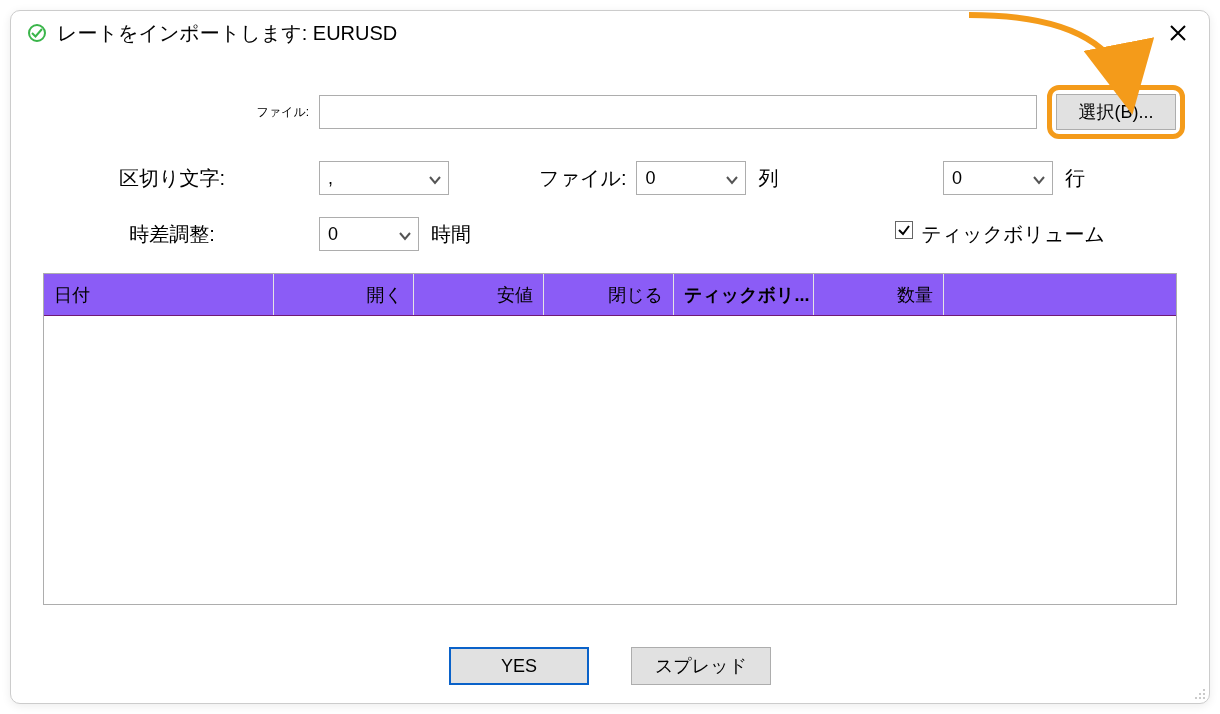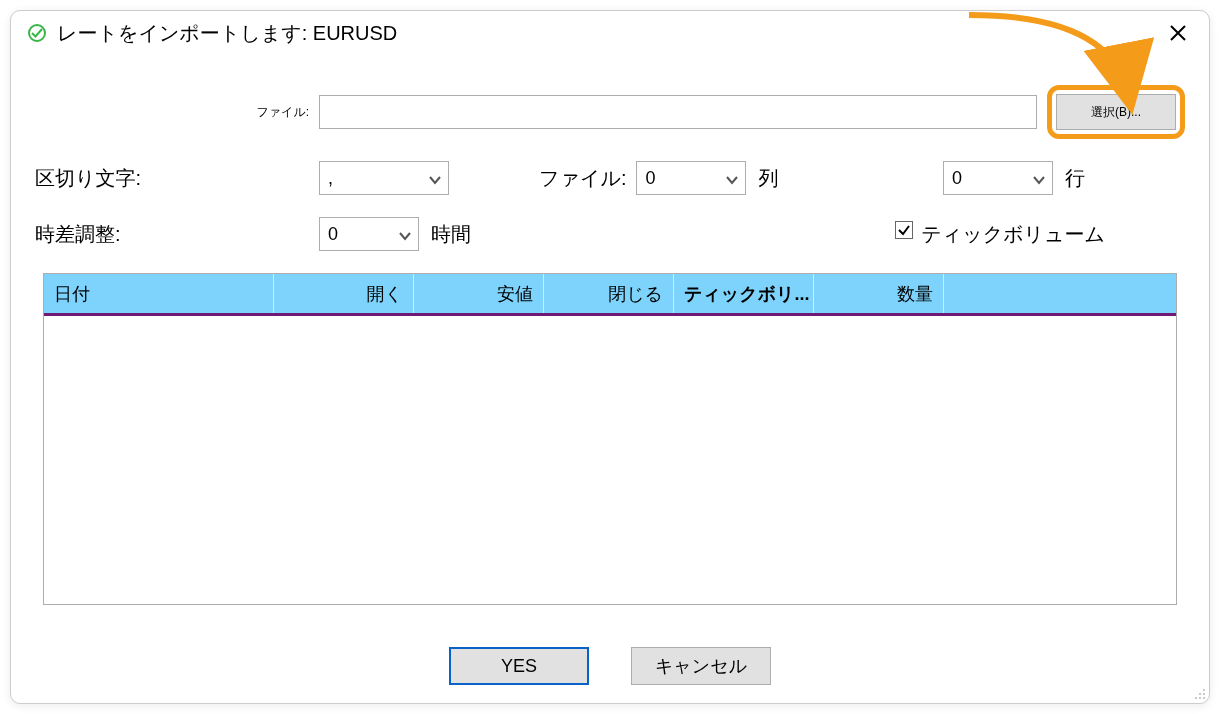--- a/index.html
+++ b/index.html
@@ -67,34 +67,34 @@
     margin-left: 10px;
     border: 5px solid #f49b1a;
     border-radius: 12px;
     padding: 4px;
   }
   .browse-btn {
     height: 36px;
     min-width: 120px;
     background: #e1e1e1;
     border: 1px solid #adadad;
-    font-size: 12px;
+    font-size: 18px;
     padding: 0 14px;
     cursor: pointer;
   }
 
   .row2, .row3 {
     display: flex;
     align-items: center;
     margin-bottom: 22px;
     font-size: 20px;
   }
   .row2 .lbl, .row3 .lbl {
     width: 284px;
-    text-align: left;
+    text-align: center;
     padding-right: 10px;
   }
   .combo {
     position: relative;
     height: 34px;
     background: #fff;
     border: 1px solid #adadad;
     display: inline-flex;
     align-items: center;
     padding: 0 28px 0 8px;
@@ -126,22 +126,22 @@
     margin: 20px 8px 0 8px;
     border: 1px solid #adadad;
     height: 332px;
     background: #fff;
     display: flex;
     flex-direction: column;
   }
   .thead {
     display: flex;
     height: 42px;
-    background: #7dd3fc;
-    border-bottom: 3px solid #701a75;
+    background: #8b5cf6;
+    border-bottom: 1px solid #701a75;
     font-size: 18px;
     align-items: stretch;
   }
   .th {
     display: flex; align-items: center;
     padding: 0 10px;
     border-right: 1px solid #e4e4e4;
     white-space: nowrap;
     overflow: hidden;
   }
@@ -291,21 +291,21 @@
           <div class="th left" style="width: 140px; font-weight: bold;">ティックボリ...</div>
           <div class="th right" style="width: 130px;">数量</div>
         </div>
       <div class="tbody"></div>
     </div>
 
   </div>
 
   <div class="footer">
     <button class="btn primary">YES</button>
-    <button class="btn">キャンセル</button>
+    <button class="btn">スプレッド</button>
   </div>
 
   <div class="grip">
     <svg width="14" height="14" viewBox="0 0 14 14">
       <circle cx="12" cy="4" r="1" fill="#b8b8b8"></circle>
       <circle cx="8" cy="8" r="1" fill="#b8b8b8"></circle>
       <circle cx="12" cy="8" r="1" fill="#b8b8b8"></circle>
       <circle cx="4" cy="12" r="1" fill="#b8b8b8"></circle>
       <circle cx="8" cy="12" r="1" fill="#b8b8b8"></circle>
       <circle cx="12" cy="12" r="1" fill="#b8b8b8"></circle>

